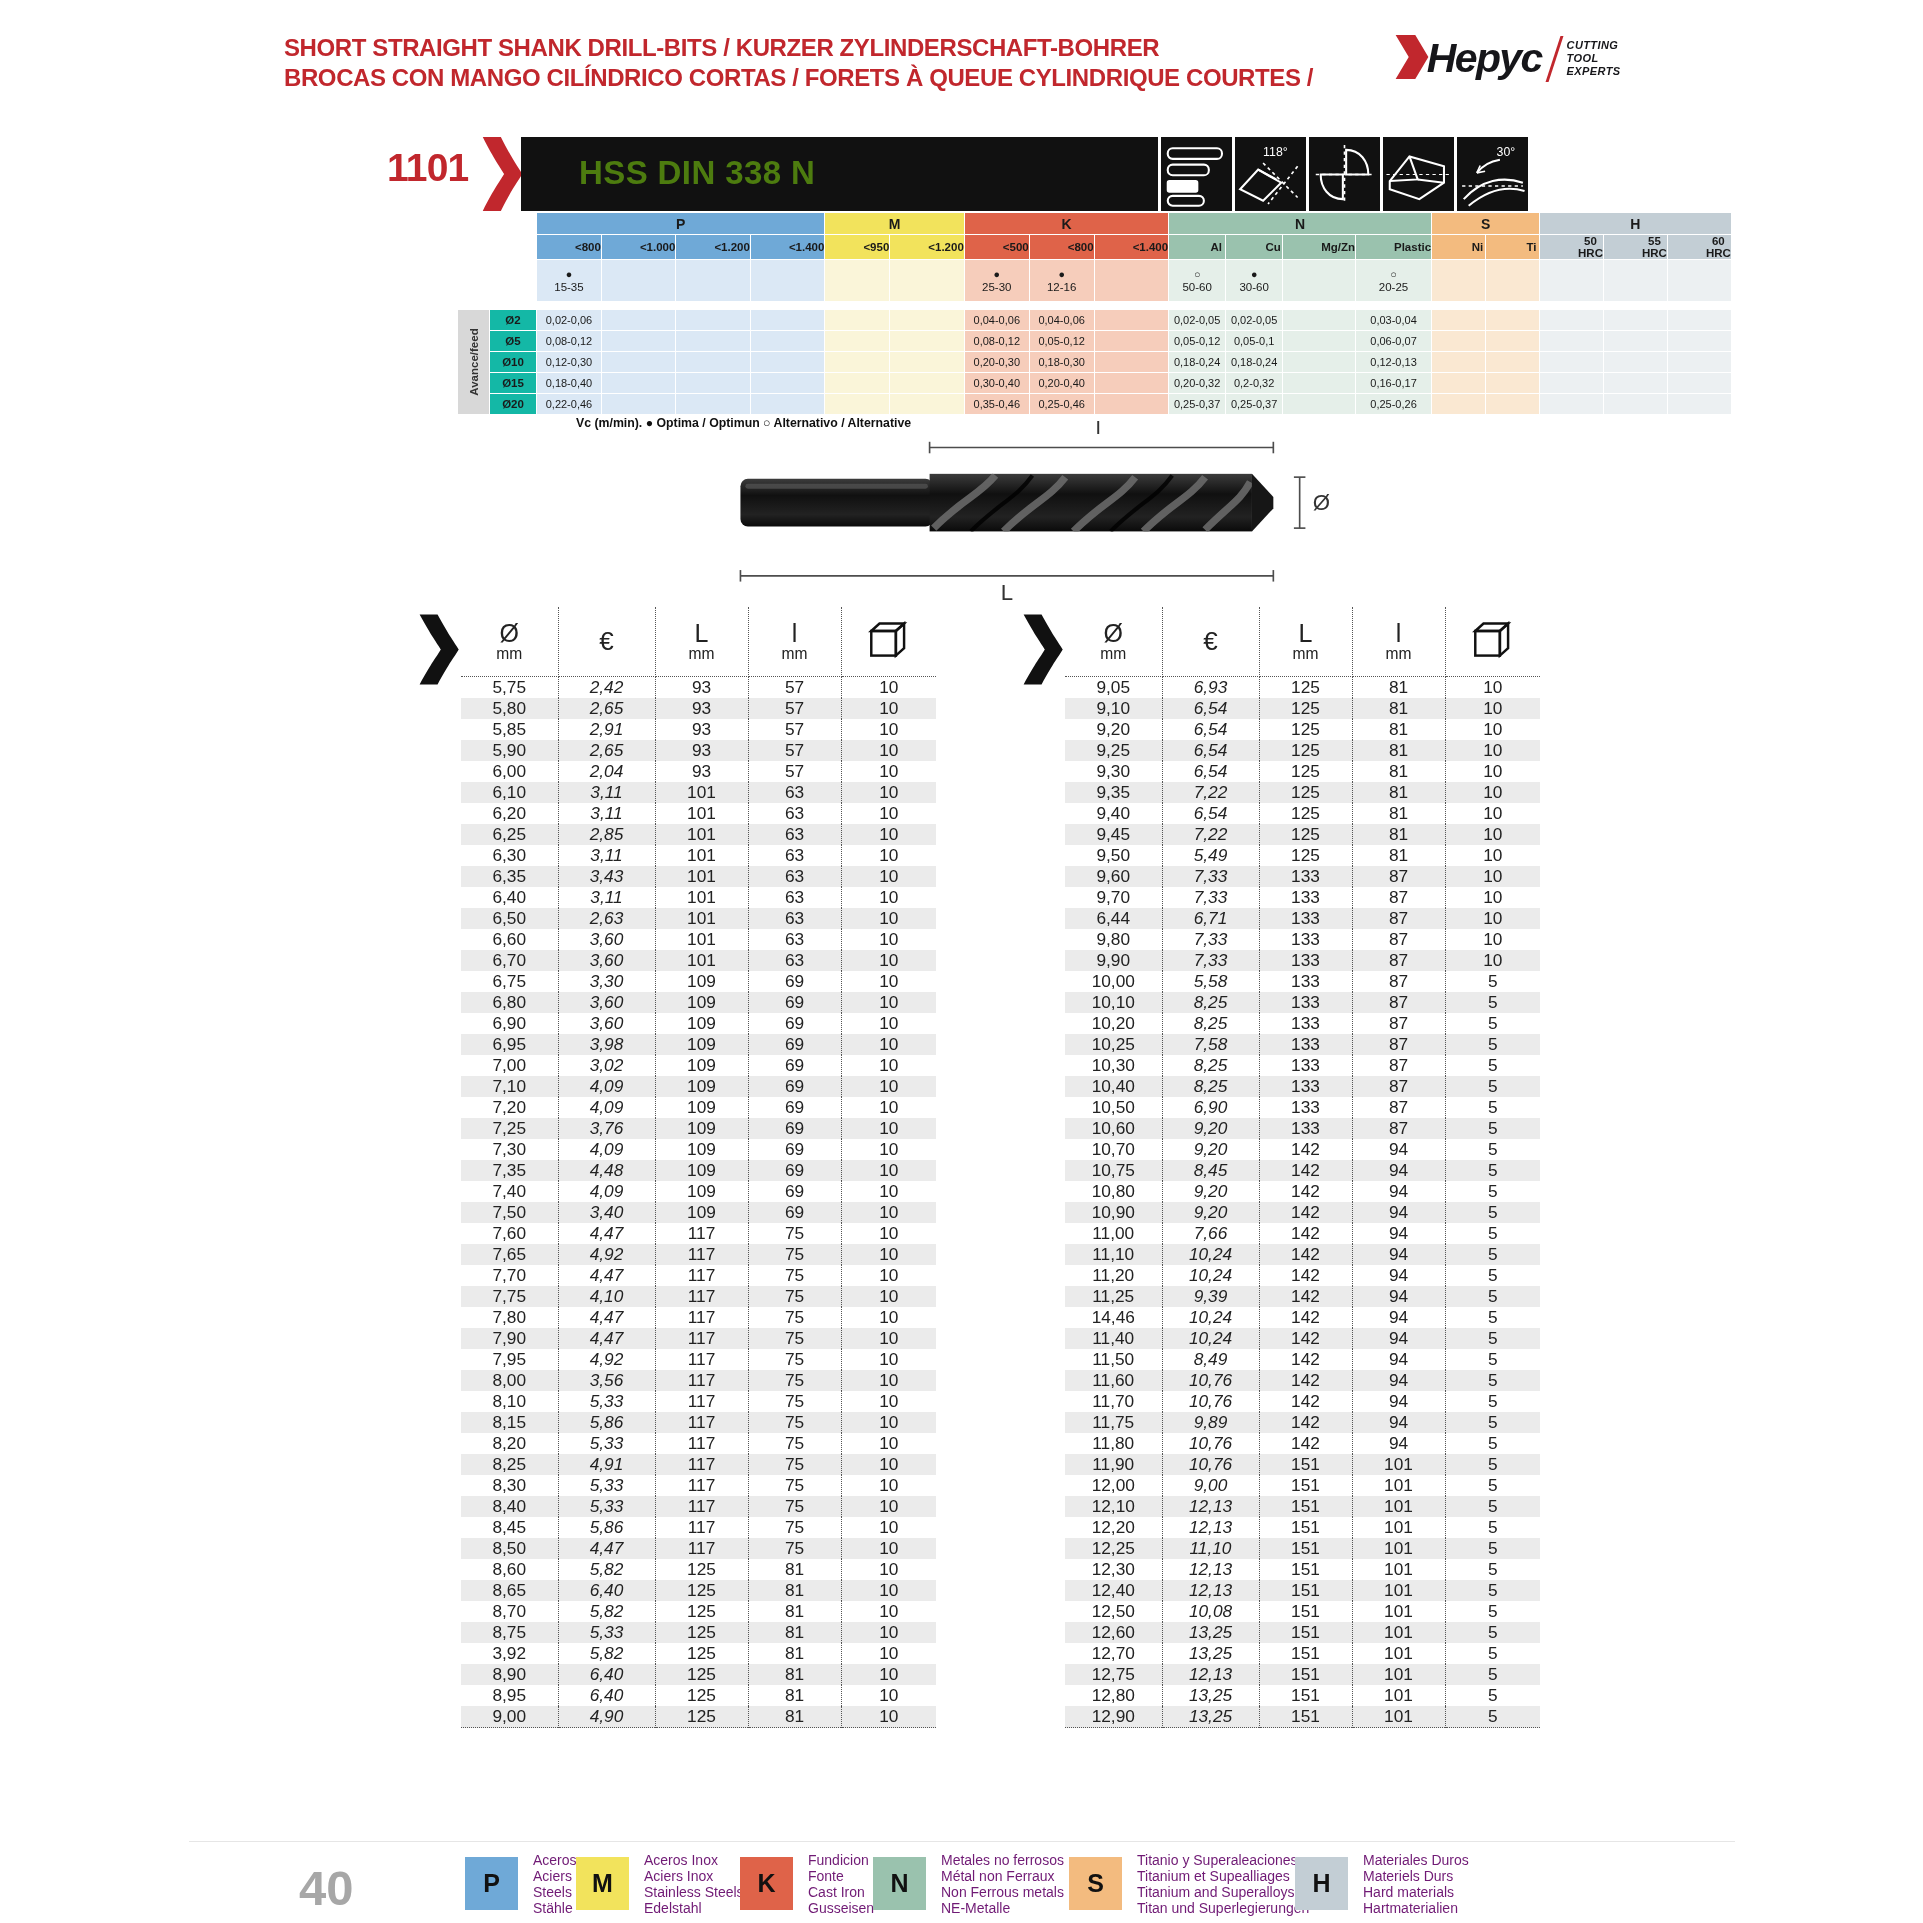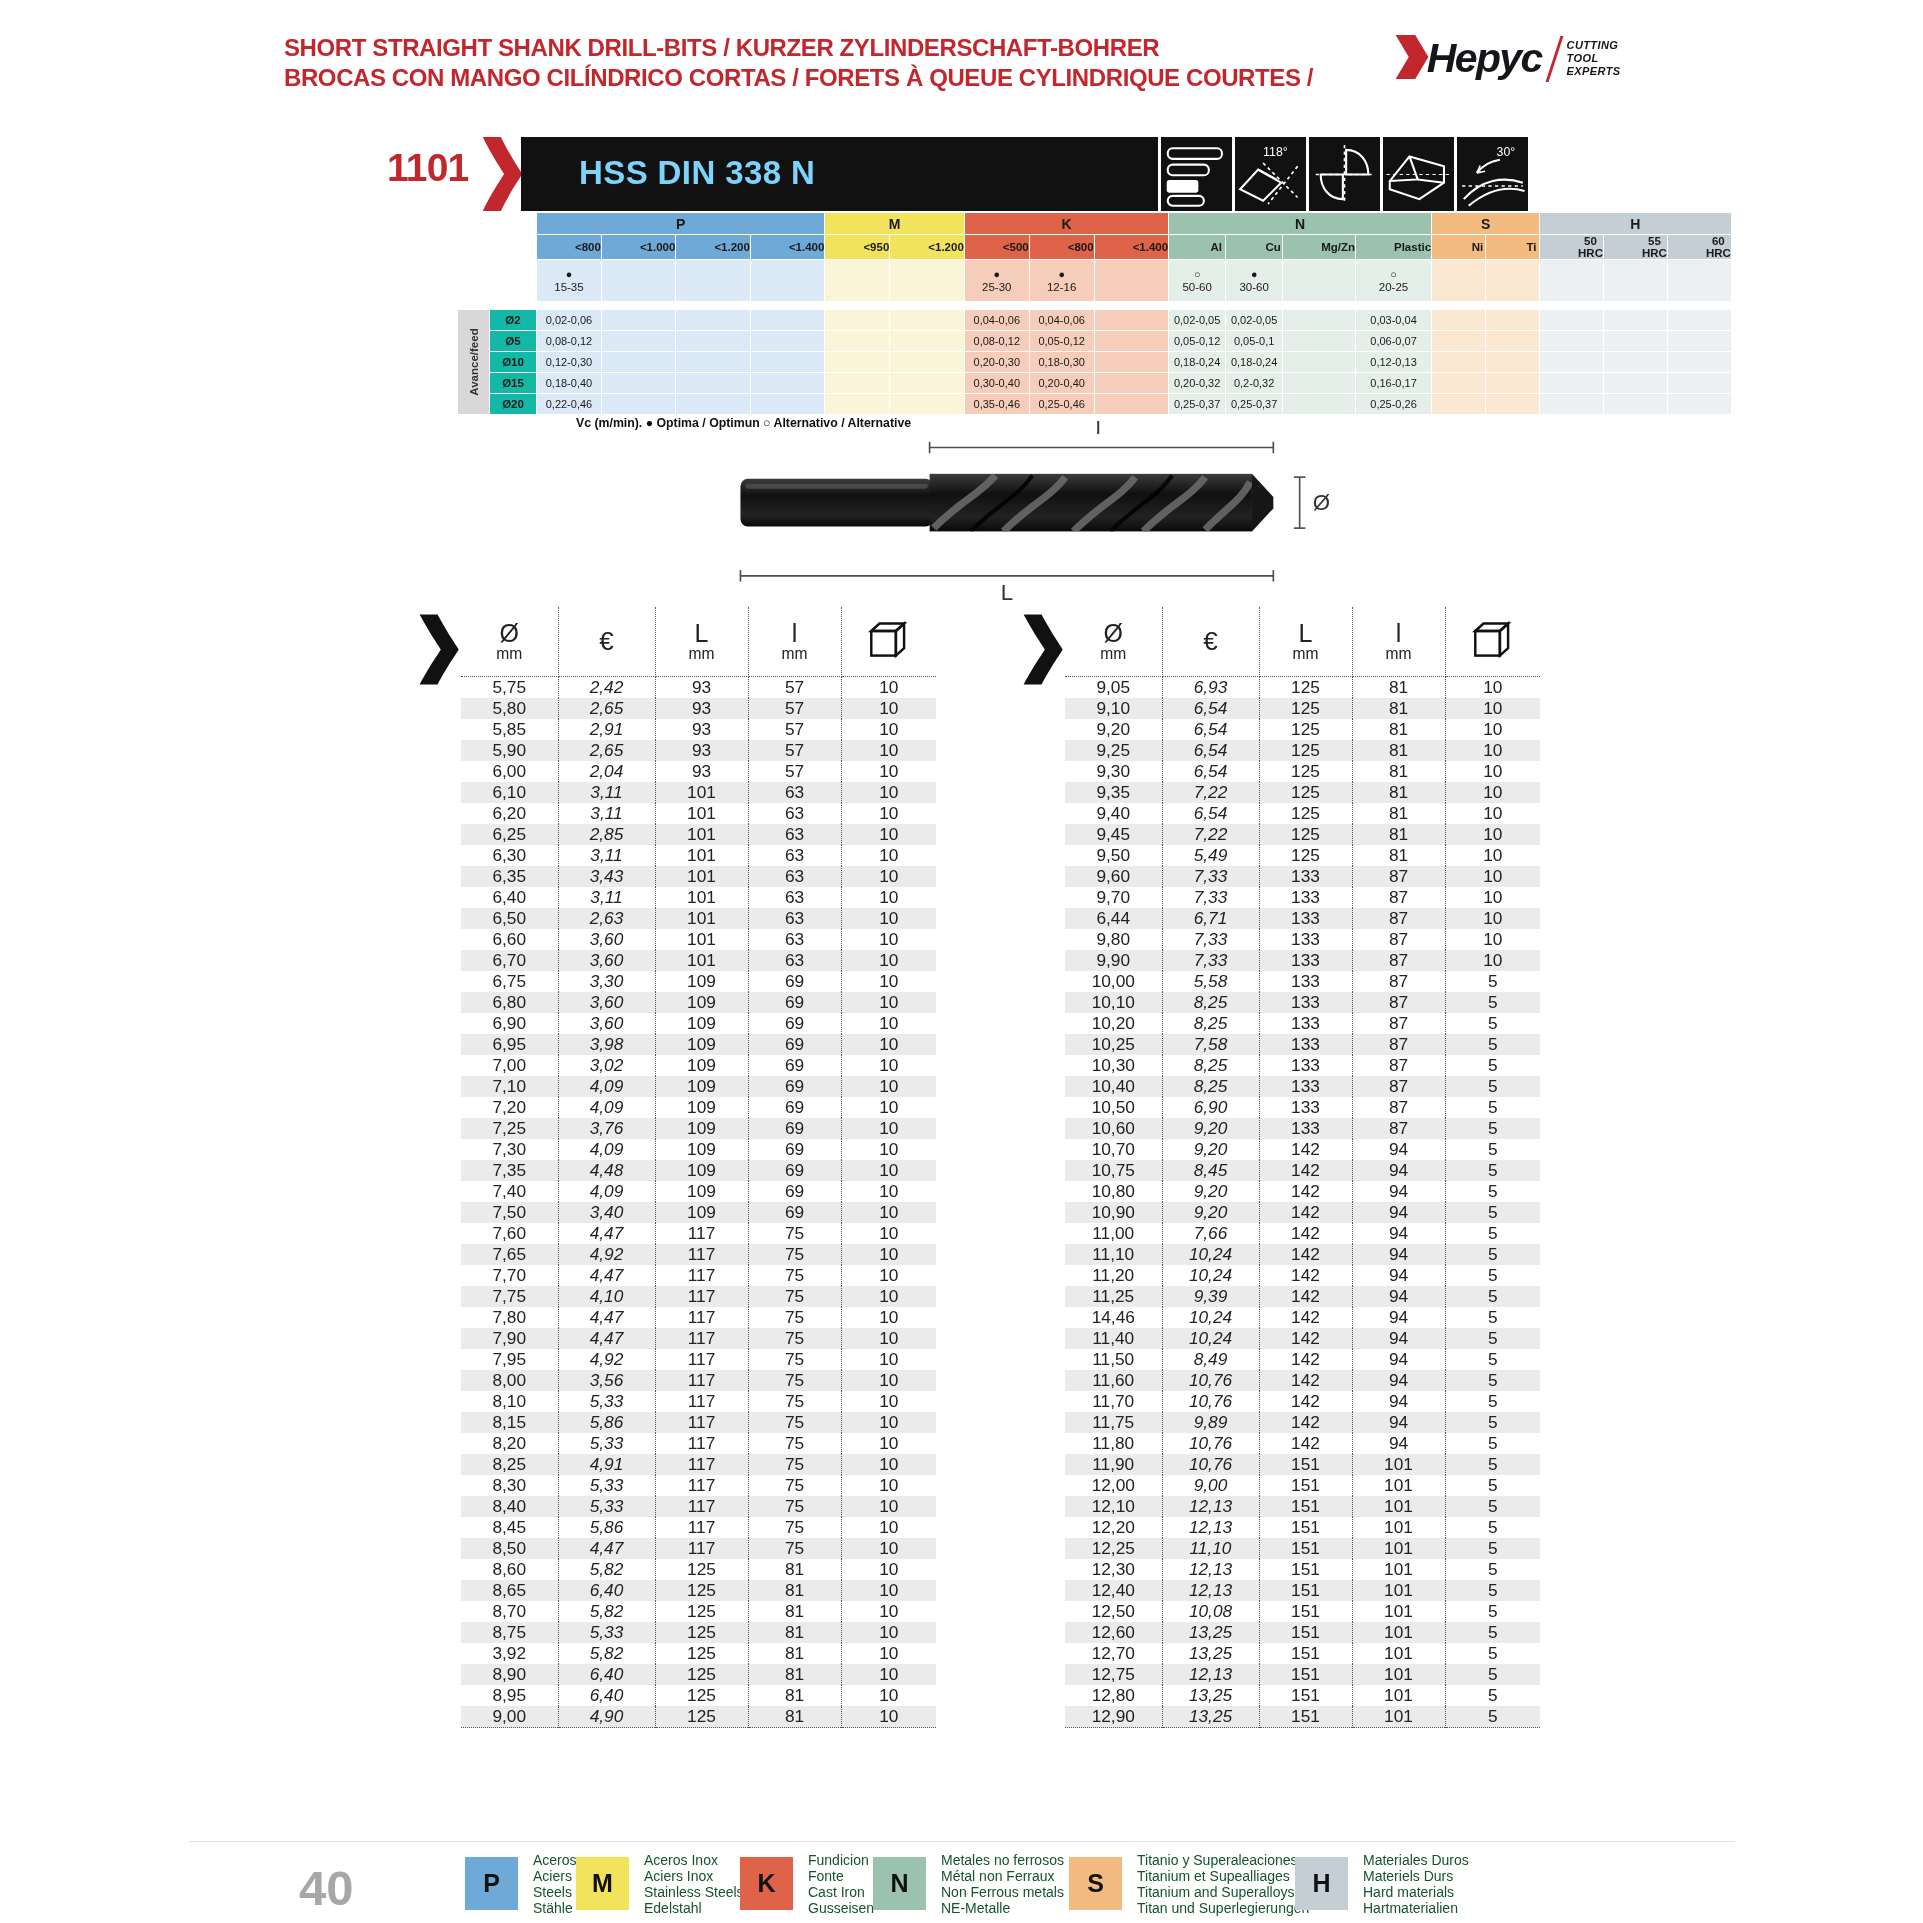--- a/index.html
+++ b/index.html
@@ -11,21 +11,21 @@
          font-size:24px;line-height:30px;letter-spacing:-0.4px;}
   .logo{position:absolute;left:1394px;top:33px;display:flex;align-items:center;}
   .logo .brand{font-size:41px;font-weight:900;font-style:italic;letter-spacing:-1.6px;color:#16161a;margin-left:-3.3px;}
   .logo .slash{width:3.3px;height:46px;background:#C1272D;transform:skewX(-18deg);margin:0 10px 0 11.5px;}
   .logo .tag{font-size:11px;font-weight:bold;font-style:italic;line-height:12.7px;color:#16161a;letter-spacing:0.4px;}
 
   
   .pcode{position:absolute;left:387px;top:146px;color:#C1272D;font-weight:bold;font-size:39px;letter-spacing:-0.8px;}
   .pchev{position:absolute;left:481px;top:137px;}
   .bar{position:absolute;left:521px;top:137px;width:1007px;height:74px;background:#111;}
-  .bar .pname{position:absolute;left:58px;top:17.3px;color:#7dd3fc;font-weight:bold;font-size:33px;letter-spacing:0.4px;}
+  .bar .pname{position:absolute;left:58px;top:17.3px;color:#4d7c0f;font-weight:bold;font-size:33px;letter-spacing:0.4px;}
   .icons{position:absolute;right:0;top:0;height:56px;display:flex;}
   .icon{width:71px;height:74px;background:#111;border-left:3.3px solid #fff;position:relative;}
   .icon svg{position:absolute;left:0;top:2.5px;}
   .icon svg text{fill:#fff;font-family:"Liberation Sans",sans-serif;font-size:15px;}
 
   
   .cut{position:absolute;left:457px;top:212px;border-collapse:separate;border-spacing:1.6px;table-layout:fixed;}
   .cut td,.cut th{padding:0;text-align:center;overflow:hidden;}
   .cut .grp{font-size:14px;font-weight:bold;height:21.4px;}
   .cut .sub{font-size:11.5px;font-weight:bold;height:20px;padding-left:38px;}
@@ -67,21 +67,21 @@
                  border-right:0.8px dotted #555;}
   table.price tbody tr:nth-child(even){background:#EBEBEB;}
   table.price td.eur{font-style:italic;}
 
   
   .footrule{position:absolute;left:189px;top:1841px;width:1546px;height:0.8px;background:#E6E6E6;}
   .pagenum{position:absolute;left:299px;top:1860px;font-size:49px;font-weight:bold;color:#A7A7A7;}
   .legend-item{position:absolute;top:1852px;display:flex;}
   .lg-box{width:53px;height:53px;display:flex;align-items:center;justify-content:center;
           font-size:25px;font-weight:bold;color:#111;margin-top:5px;}
-  .lg-lines{margin-left:15px;font-size:14px;line-height:16px;color:#14532d;}
+  .lg-lines{margin-left:15px;font-size:14px;line-height:16px;color:#701a75;}
 </style>
 </head>
 <body>
 
 <div class="page">
 
   <div class="title">
     <div>SHORT STRAIGHT SHANK DRILL-BITS / KURZER ZYLINDERSCHAFT-BOHRER</div>
     <div>BROCAS CON MANGO CILÍNDRICO CORTAS / FORETS À QUEUE CYLINDRIQUE COURTES /</div>
   </div>

